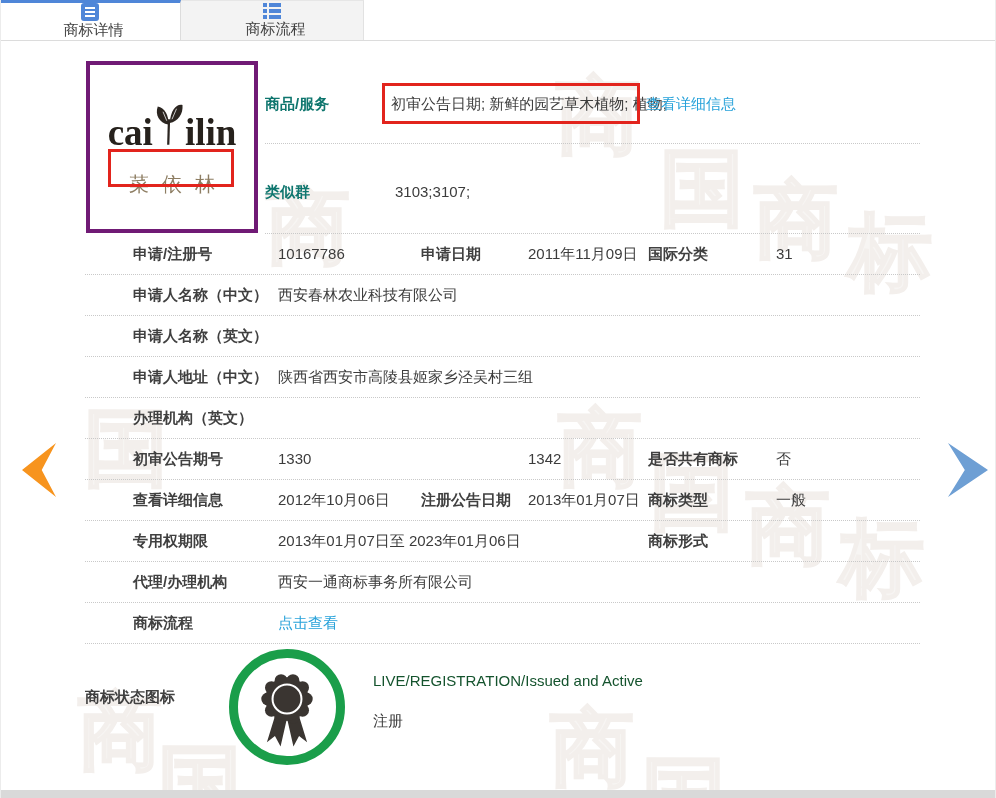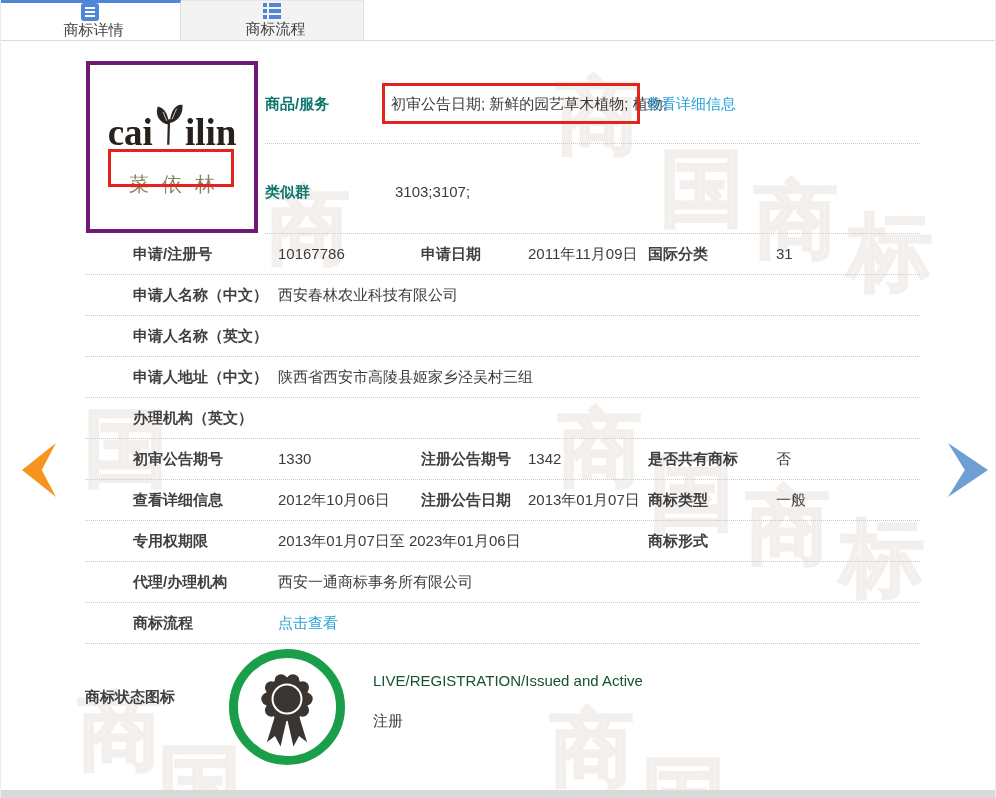--- a/index.html
+++ b/index.html
@@ -174,21 +174,20 @@
     </div>
 
     <div class="row">
       <span class="cell lbl p0">办理机构（英文）</span>
       <span class="cell p1"></span>
     </div>
 
     <div class="row">
       <span class="cell lbl p0">初审公告期号</span>
       <span class="cell p1">1330</span>
-      <span class="cell lbl p2">注册公告期号</span>
       <span class="cell p3">1342</span>
       <span class="cell lbl p4">是否共有商标</span>
       <span class="cell p5">否</span>
     </div>
 
     <div class="row">
       <span class="cell lbl p0">查看详细信息</span>
       <span class="cell p1">2012年10月06日</span>
       <span class="cell lbl p2">注册公告日期</span>
       <span class="cell p3">2013年01月07日</span>

